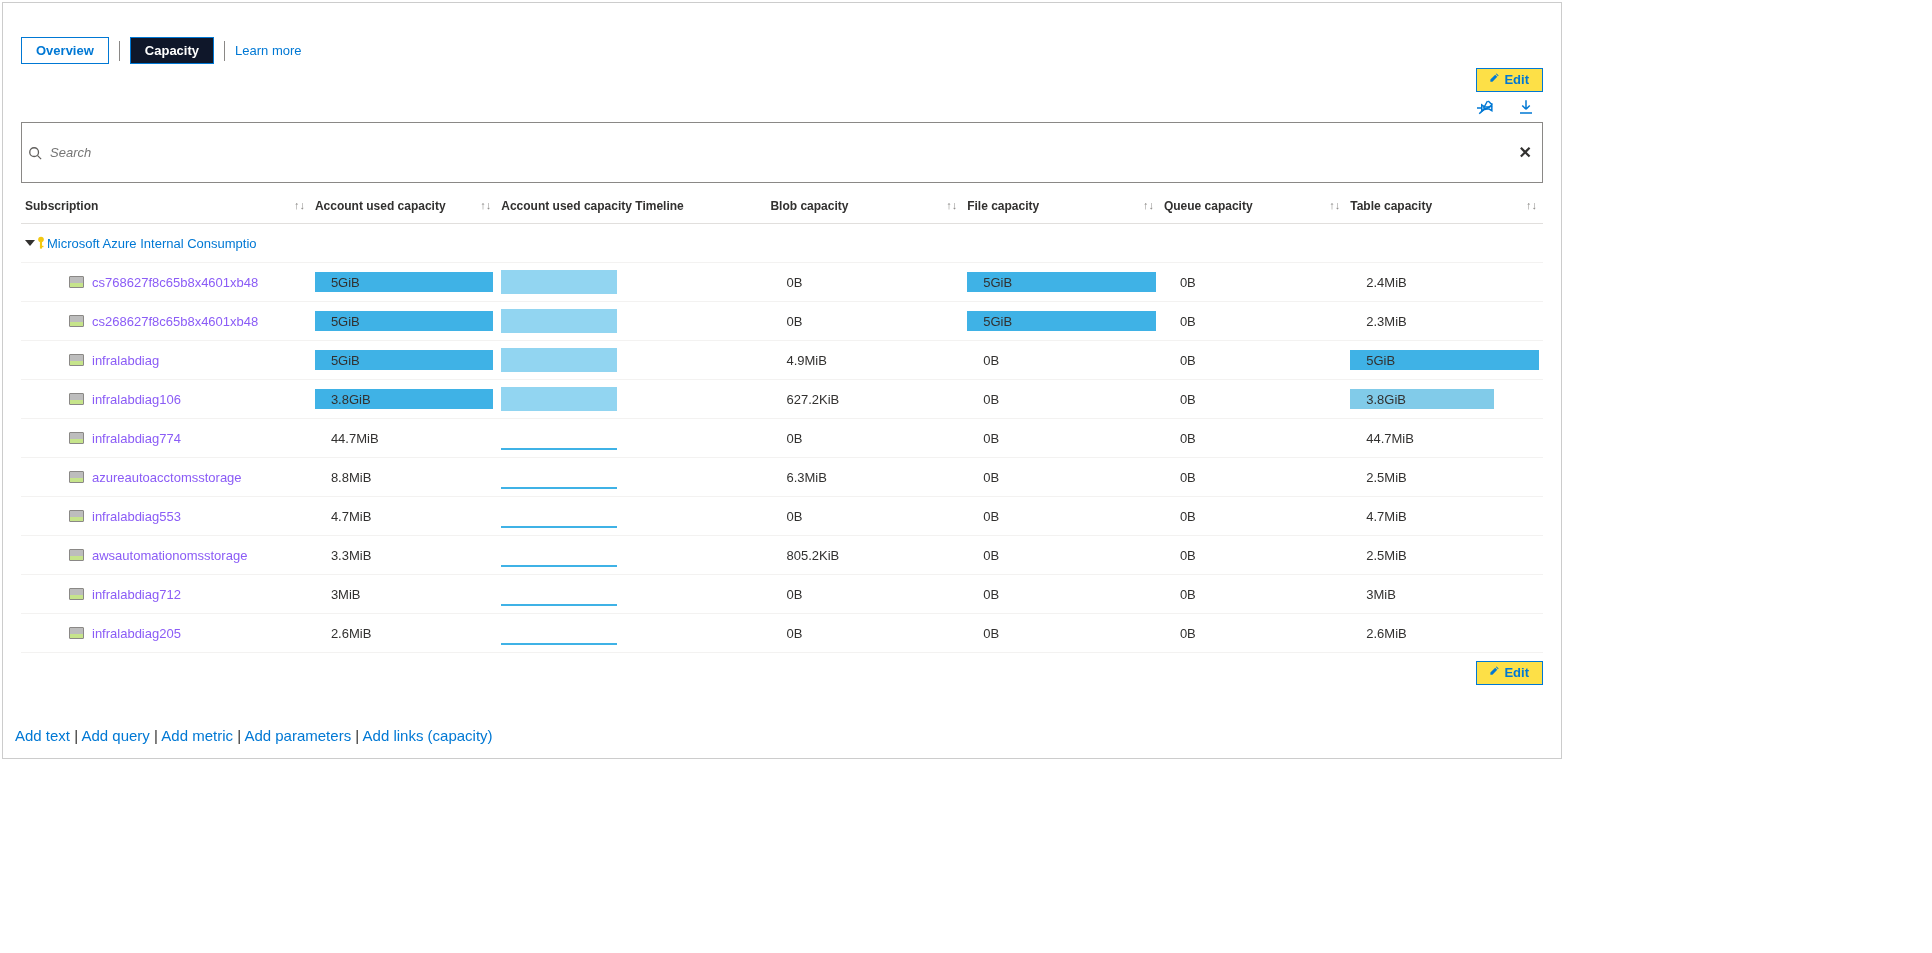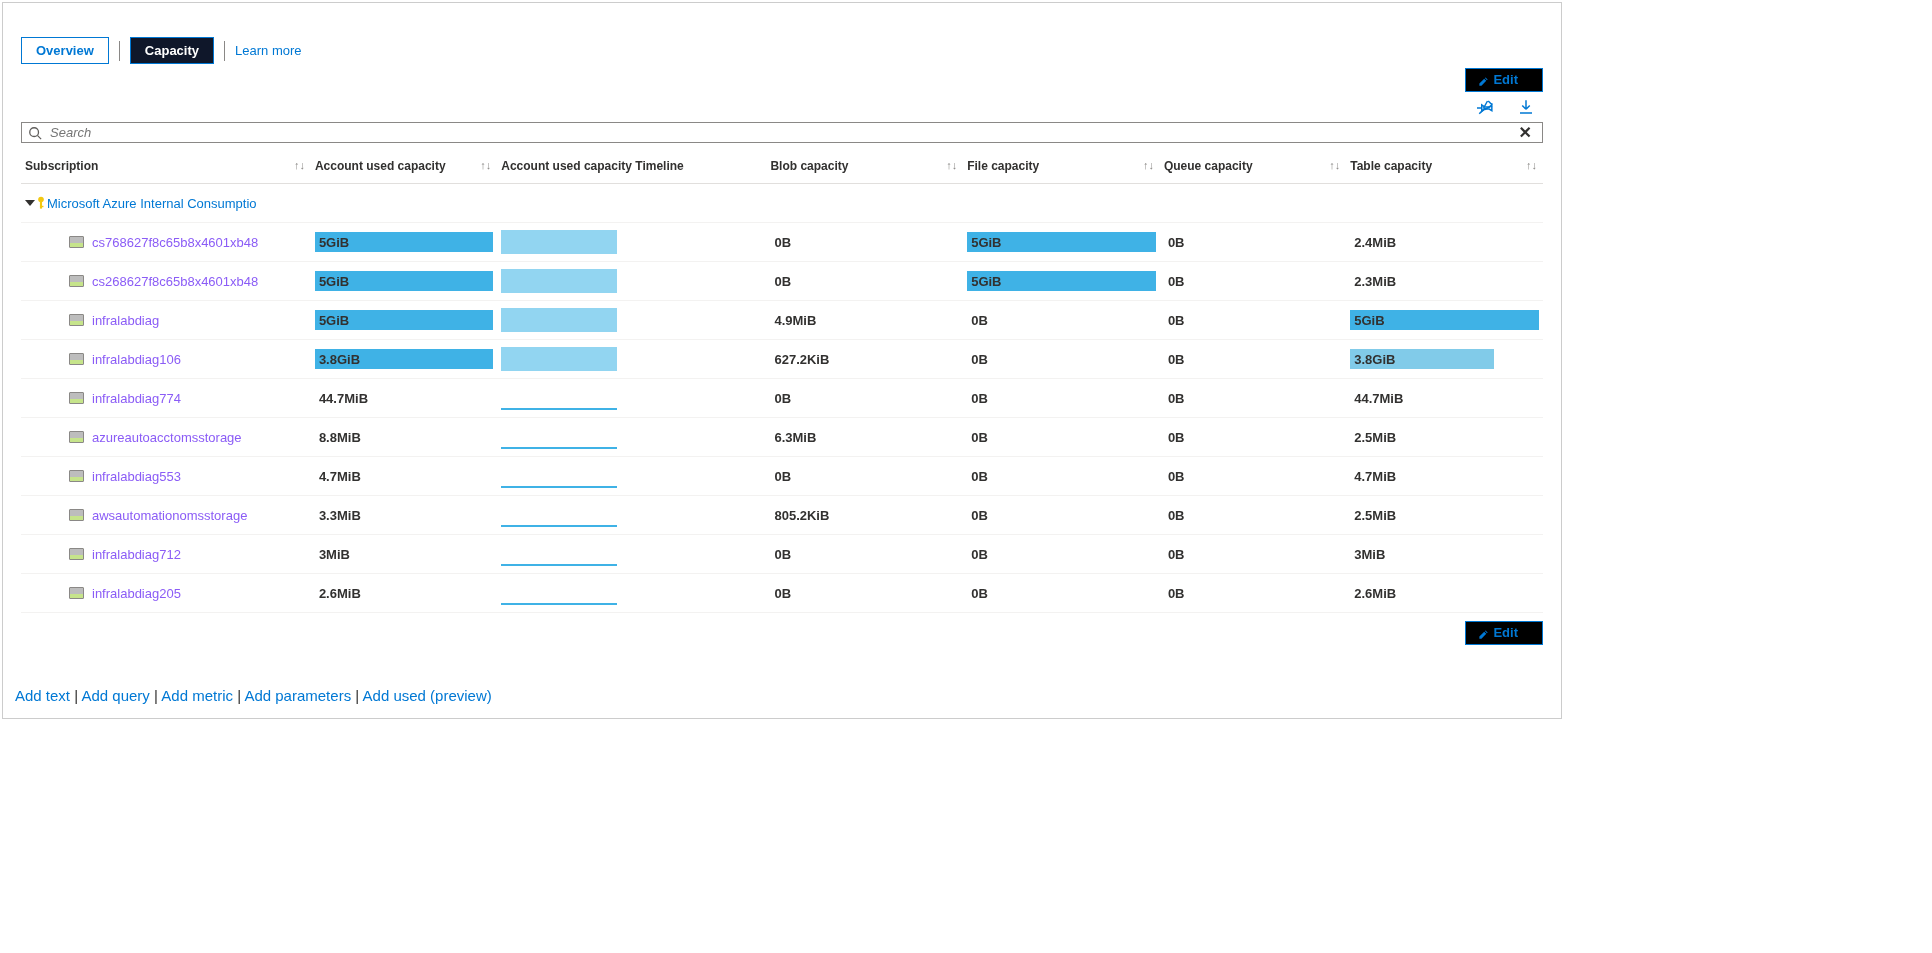--- a/index.html
+++ b/index.html
@@ -50,28 +50,28 @@
   }
 
   .right-actions {
     display: flex;
     justify-content: flex-end;
     margin-top: 4px;
     margin-bottom: 6px;
   }
   .edit-btn {
     border: 1px solid #0078d4;
-    background: #000000;
+    background: #fde047;
     color: #0078d4;
-    padding: 3px 24px 4px 12px;
+    padding: 3px 13px 4px 12px;
     font-size: 13px;
     font-weight: 600;
     cursor: pointer;
     display: inline-flex;
-    align-items: flex-end;
+    align-items: flex-start;
     gap: 4px;
   }
   .edit-btn .penc {
     width: 11px; height: 11px;
     display: inline-block;
   }
 
   .util-row {
     display: flex;
     justify-content: flex-end;
@@ -83,21 +83,21 @@
     color: #0078d4;
     cursor: pointer;
     width: 18px; height: 18px;
   }
 
   
   .search-box {
     display: flex;
     align-items: center;
     border: 1px solid #8a8886;
-    padding: 0 6px;
+    padding: 20px 6px;
     gap: 6px;
     margin-bottom: 10px;
   }
   .search-box .mag {
     width: 14px; height: 14px; color: #605e5c;
   }
   .search-box input {
     flex: 1;
     border: none;
     outline: none;
@@ -187,22 +187,21 @@
   }
   .bar-fill {
     position: absolute;
     left: 0; top: 4px; bottom: 4px;
     background: #3fb2e6;
     z-index: 0;
   }
   .bar-label {
     position: relative;
     z-index: 1;
-    padding-left: 4px;
-    font-weight: bold;
+    padding-left: 16px;
   }
 
   
   .timeline {
     position: relative;
     height: 24px;
     margin-right: 30px;
   }
   .timeline .tl-fill {
     position: absolute;
@@ -729,16 +728,16 @@
 
   <div class="footer-links">
     <a>Add text</a>
     <span class="sep"> | </span>
     <a>Add query</a>
     <span class="sep"> | </span>
     <a>Add metric</a>
     <span class="sep"> | </span>
     <a>Add parameters</a>
     <span class="sep"> | </span>
-    <a>Add used (preview)</a>
+    <a>Add links (capacity)</a>
   </div>
 
 </div>
 
 </body></html>

